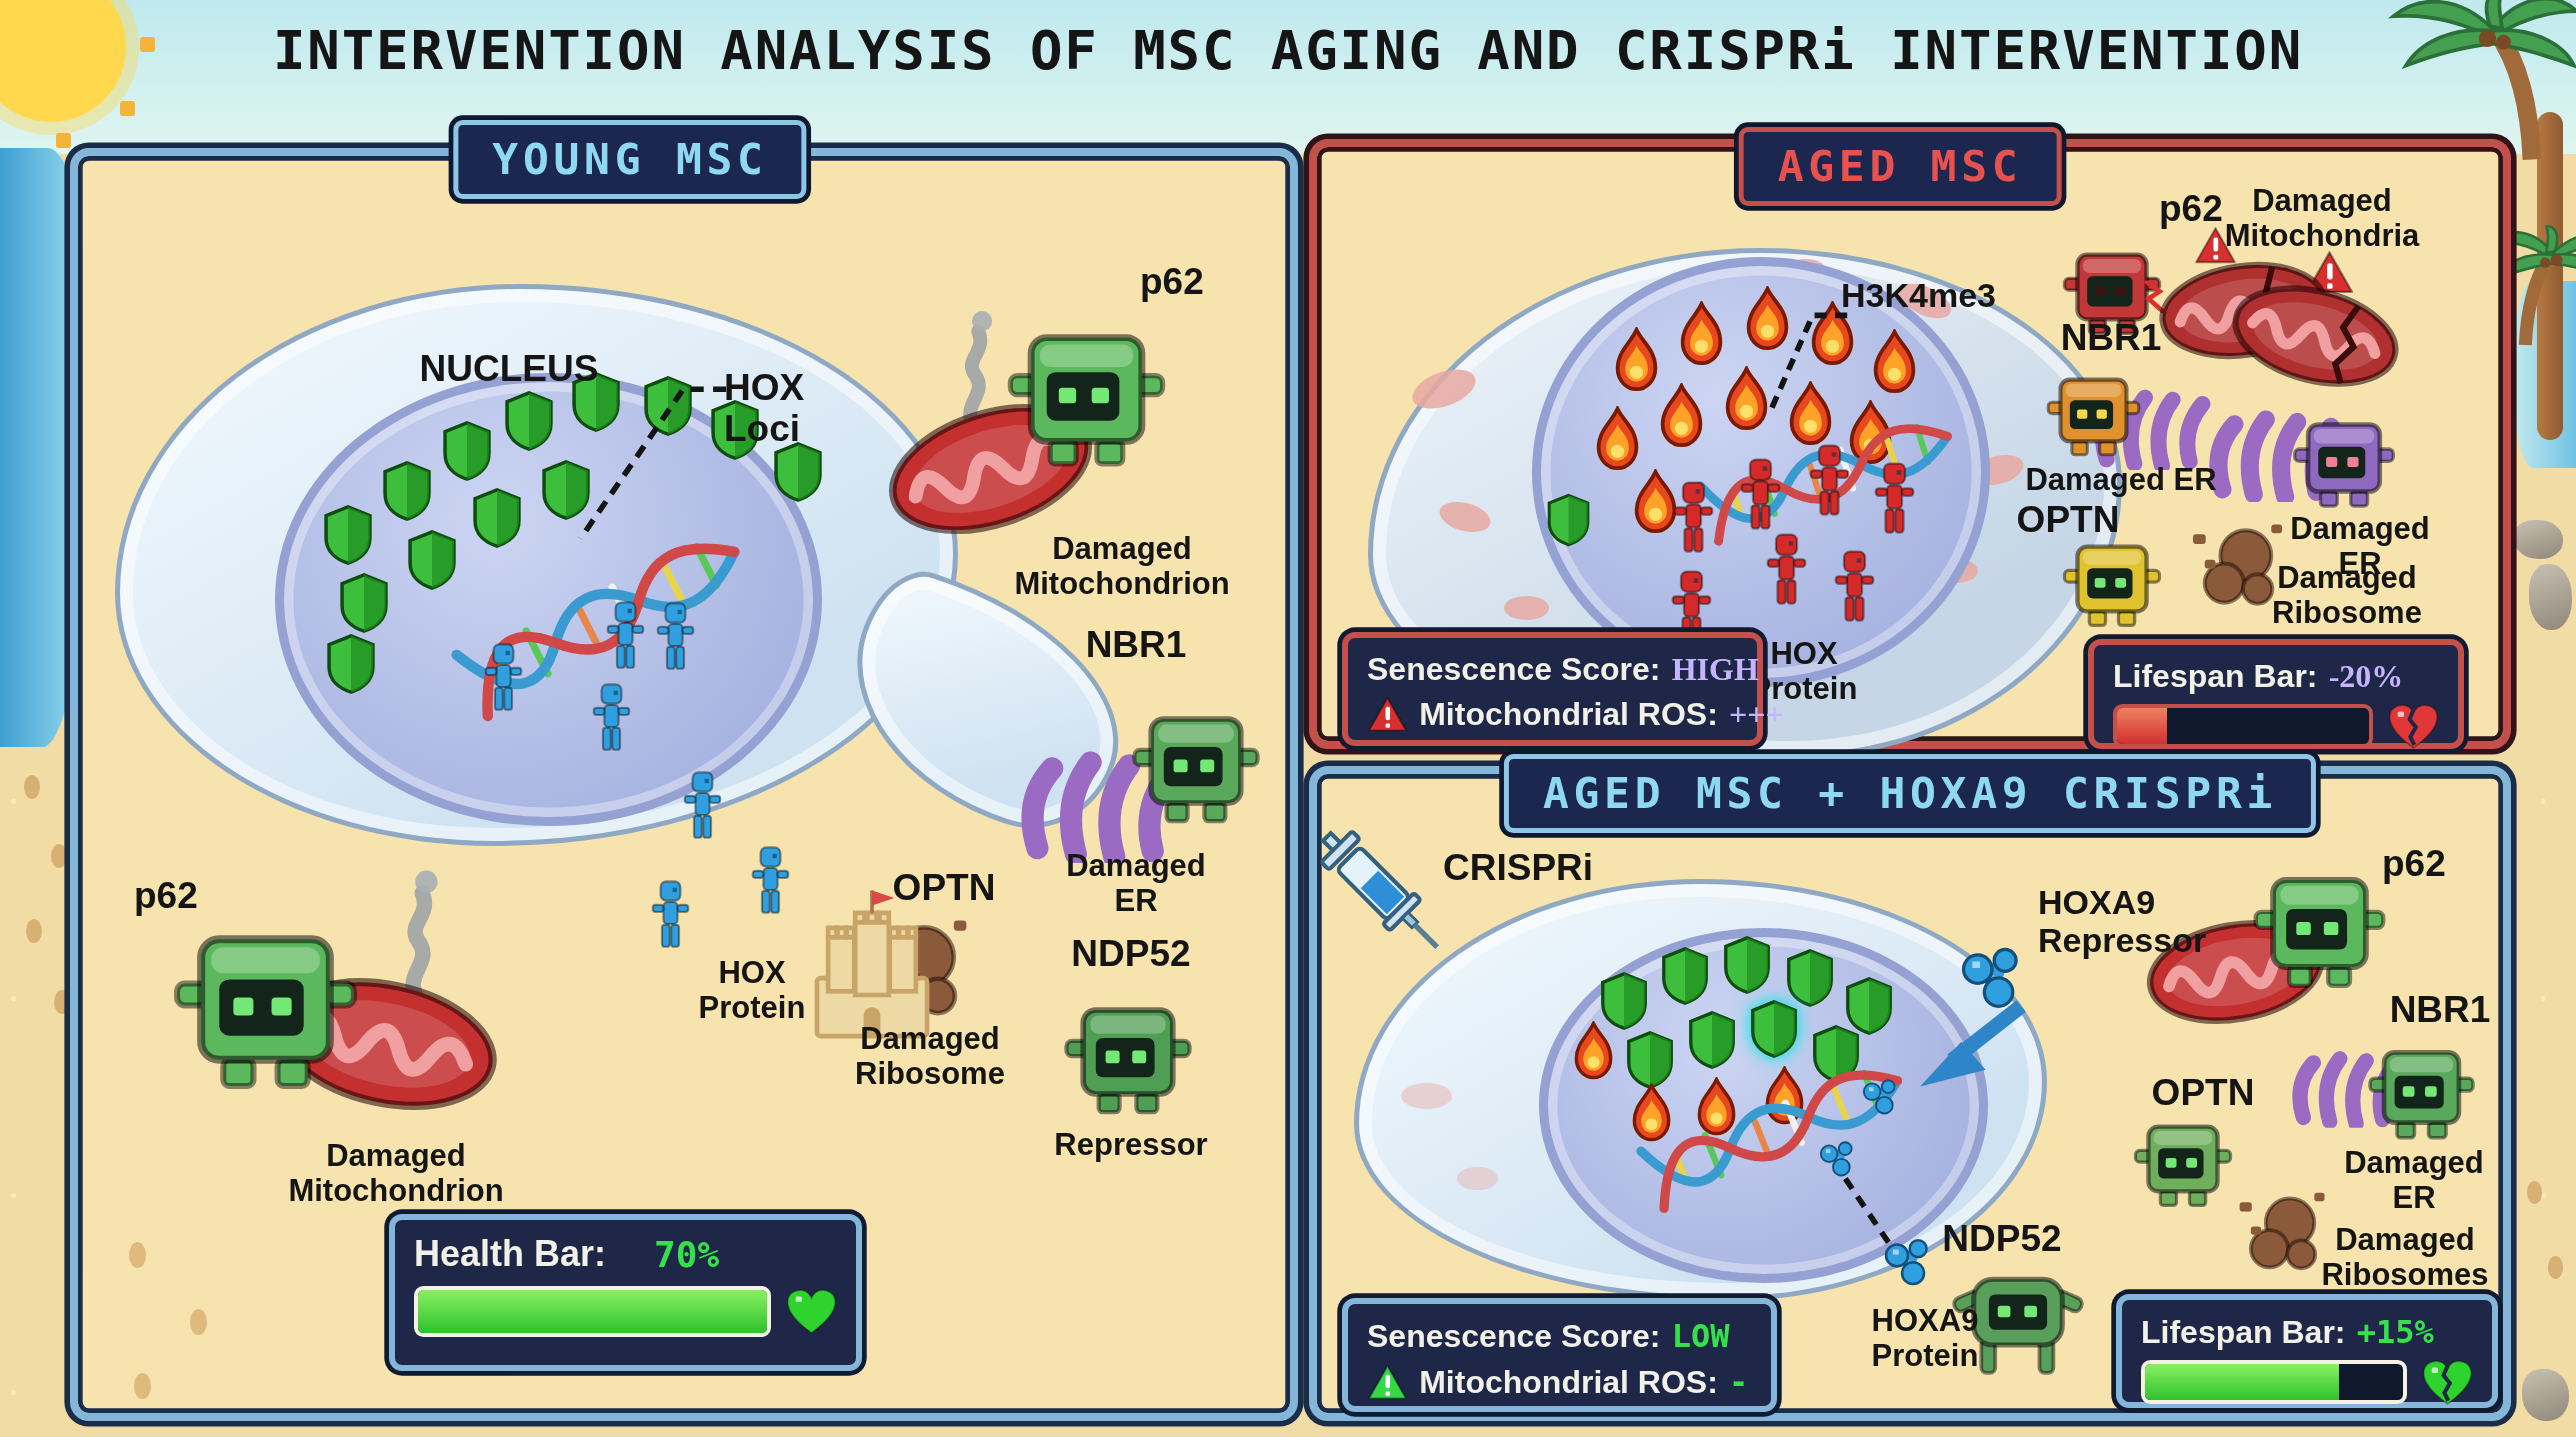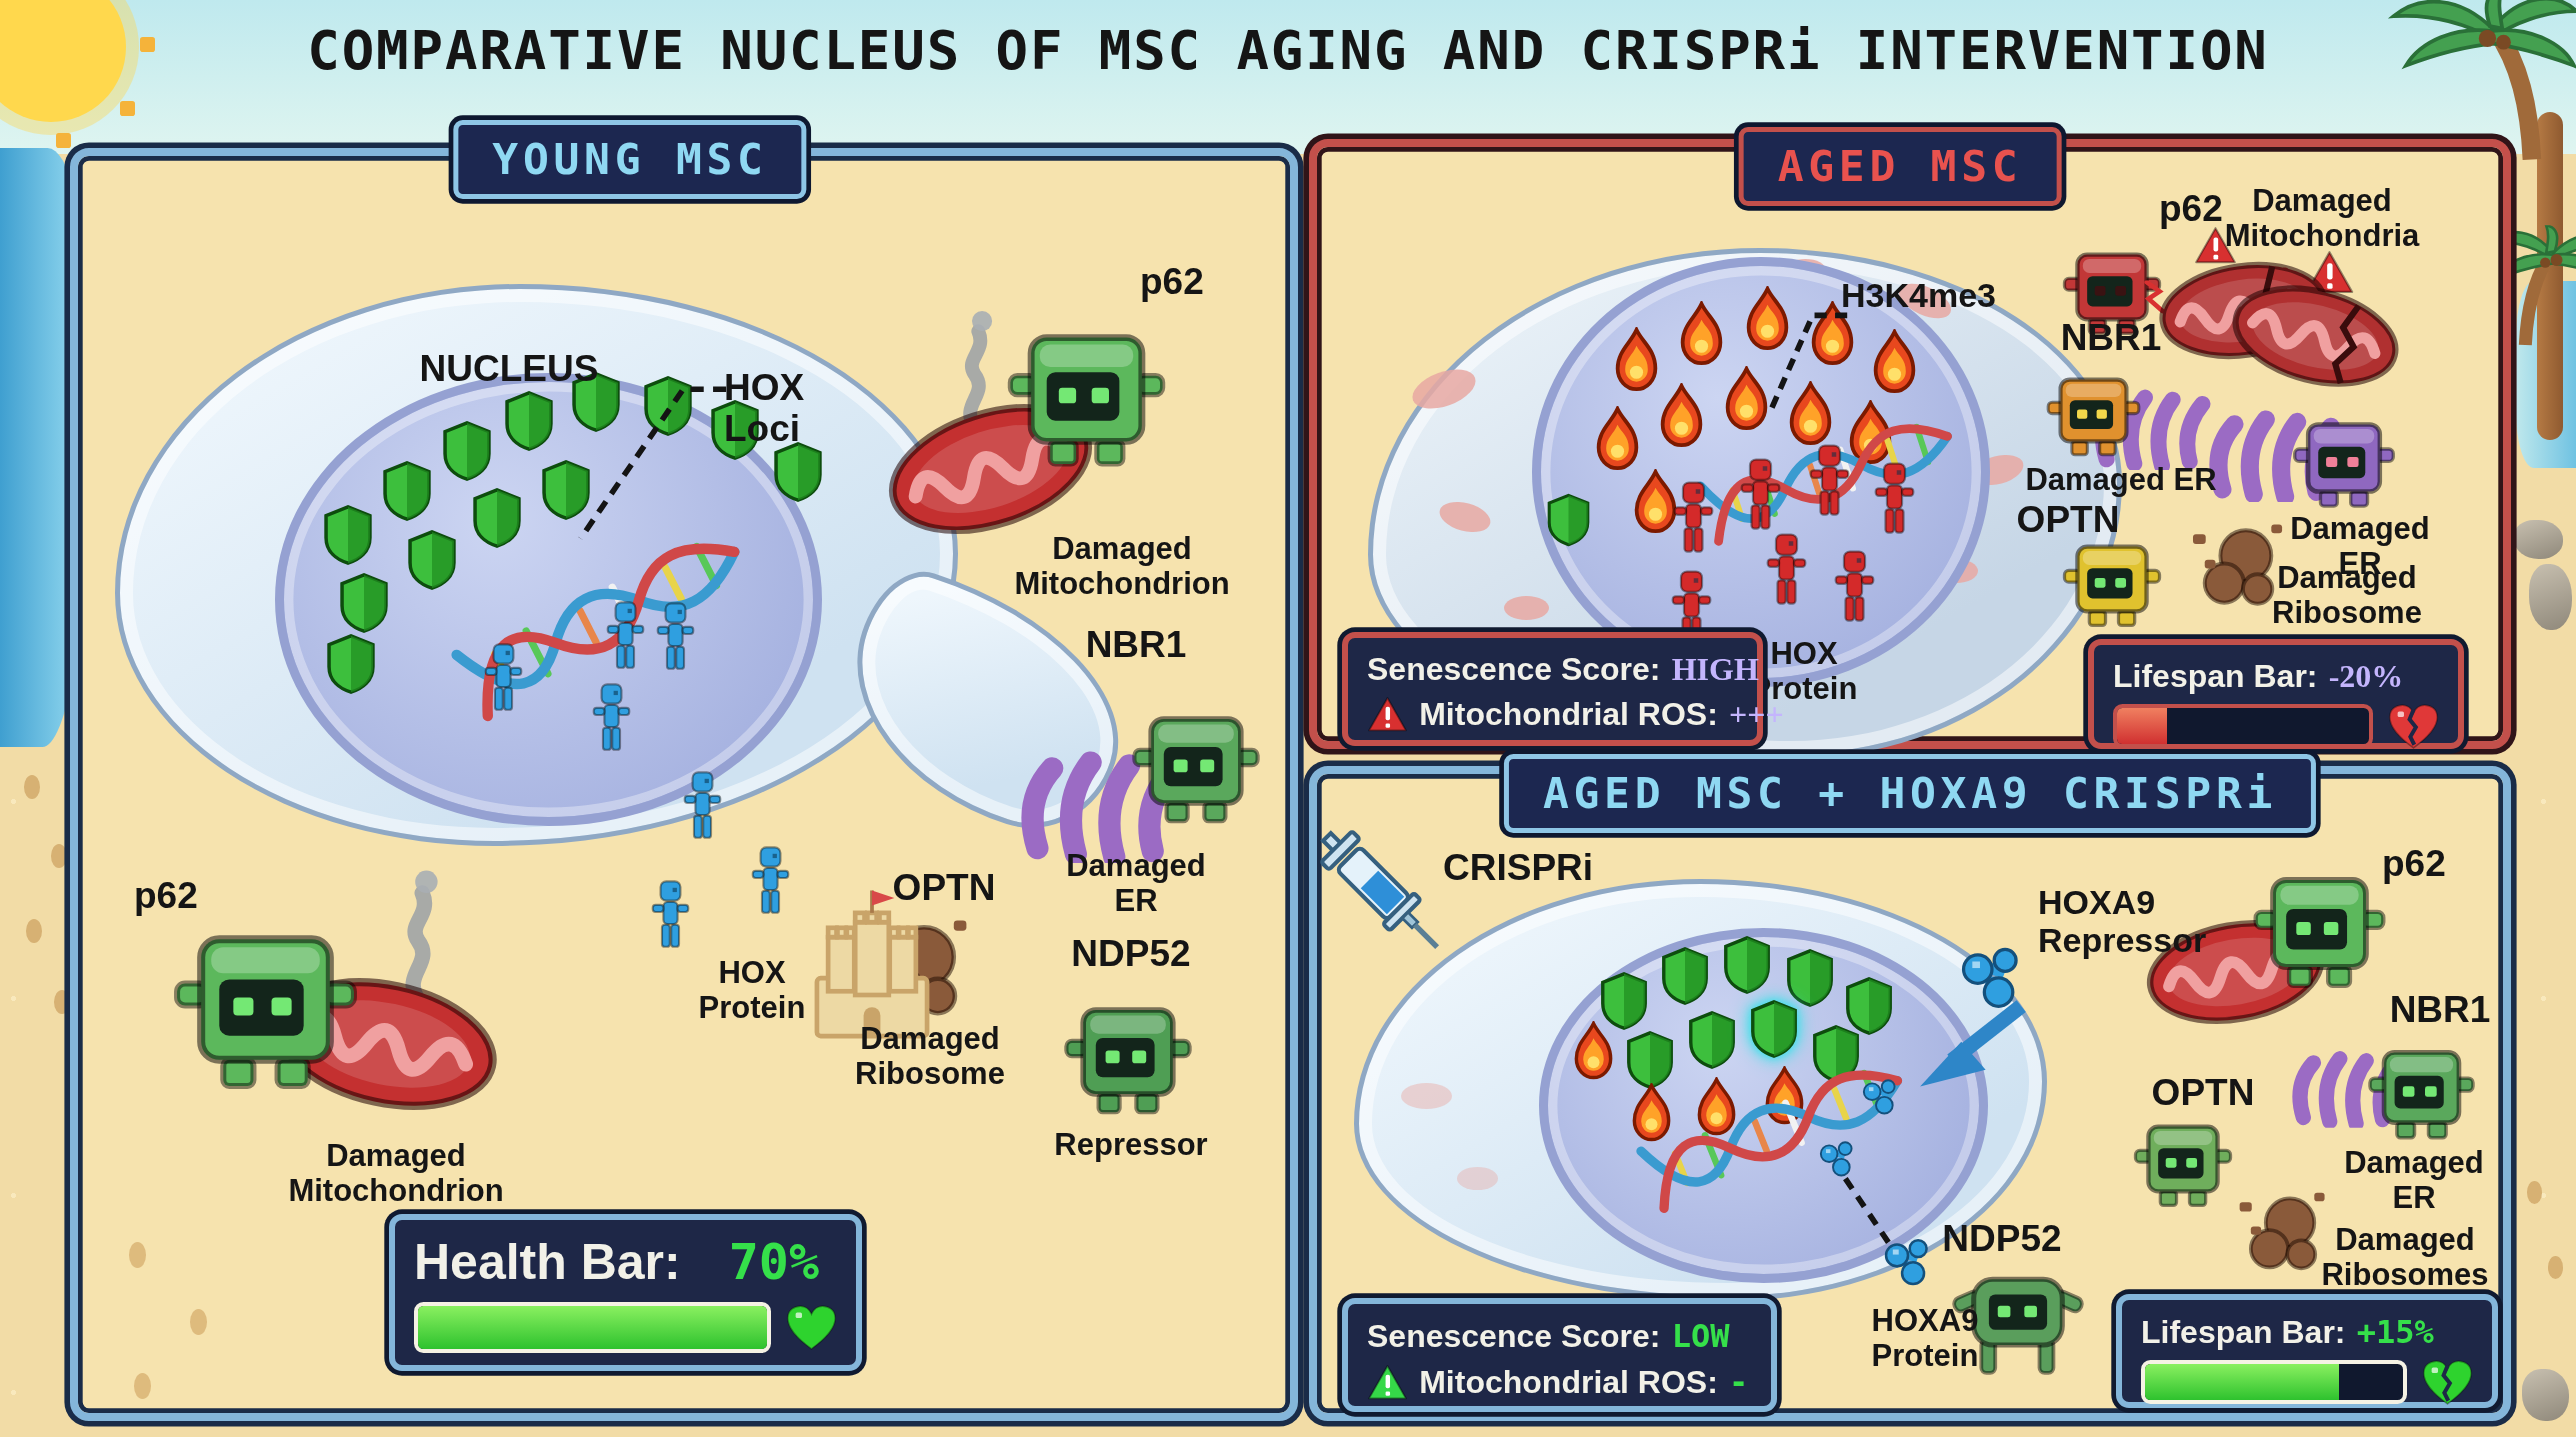--- a/index.html
+++ b/index.html
@@ -44,21 +44,21 @@
        white-space:pre-line;transform:translateX(-50%);z-index:6;}
   .lbl.la{transform:none;text-align:left;}
   .lbl.name{font-size:37px;}
   
   .statbox{box-sizing:border-box;background:#1e2747;border:6.6px solid;border-radius:13px;
     box-shadow:0 0 0 4.7px #101a30;padding:13px 19px;color:#f2f1e8;z-index:7;}
   .statbox.blue{border-color:#84b6da;}
   .statbox.red{border-color:#c3504b;}
   .statline{display:flex;align-items:flex-end;gap:11.2px;white-space:nowrap;
     font:700 32px "Liberation Sans",sans-serif;}
-  .statline.big{font-size:50px;gap:48px;}
+  .statline.big{font-size:36px;gap:48px;}
   .statval{font-family:"DejaVu Sans Mono",monospace;font-weight:700;}
   .good{color:#35e04a;}.bad{color:#c4b5fd;font-family:Liberation Serif, serif;}
   .barrow{display:flex;align-items:center;gap:15px;margin-top:11.2px;}
   .bar{position:relative;flex:1;height:43px;border:4.7px solid #f5f2e4;border-radius:9.4px;
        background:#10182e;overflow:hidden;}
   .bar i{display:block;height:100%;background:linear-gradient(180deg,#8af060,#2ec22e);}
   .bar.redfill i{background:linear-gradient(180deg,#f08060,#d03030);}
   .hicon{width:51px;height:47px;flex:0 0 auto;}
   .warnicon{width:41px;height:37px;flex:0 0 auto;}
   .hl{filter:drop-shadow(0 0 4.7px #3fe0e8) drop-shadow(0 0 8.4px #3fe0e8);}
@@ -230,21 +230,21 @@
   <div class="abs rock" style="left:2514px;top:520px;width:49px;height:39px"></div>
   <div class="abs rock" style="left:2529px;top:564px;width:43px;height:66px"></div>
   <div class="abs rock" style="left:2522px;top:1369px;width:47px;height:52px"></div>
   <div class="abs fp" style="left:24px;top:775px;width:16px;height:24px"></div>
   <div class="abs fp" style="left:51px;top:844px;width:16px;height:24px"></div>
   <div class="abs fp" style="left:26px;top:919px;width:16px;height:24px"></div>
   <div class="abs fp" style="left:54px;top:990px;width:16px;height:24px"></div>
   <div class="abs fp" style="left:2527px;top:1181px;width:15px;height:22.5px"></div>
   <div class="abs fp" style="left:2548px;top:1256px;width:15px;height:22.5px"></div>
 
-  <div class="abs title">COMPARATIVE NUCLEUS OF MSC AGING AND CRISPRi INTERVENTION</div>
+  <div class="abs title">INTERVENTION ANALYSIS OF MSC AGING AND CRISPRi INTERVENTION</div>
 
   <div class="abs panel blue" style="left:70px;top:148px;width:1228px;height:1273px">
 
     <div class="abs cell" style="left:37px;top:128px;width:833px;height:552px;border-radius:48% 52% 55% 45%/55% 48% 52% 45%;"></div>
     <div class="abs cell" style="left:768px;top:440px;width:271px;height:206px;border-radius:18% 82% 30% 70%/36% 58% 42% 64%;transform:rotate(18deg)"></div>
     <div class="abs nuc" style="left:197px;top:217px;width:529px;height:435px"></div>
 
     <svg class="abs" style="left:243px;top:348px;width:54px;height:62px" viewBox="0 0 58 66" width="54" height="62">
         <use href="#sym-shield"></use>
       </svg>

